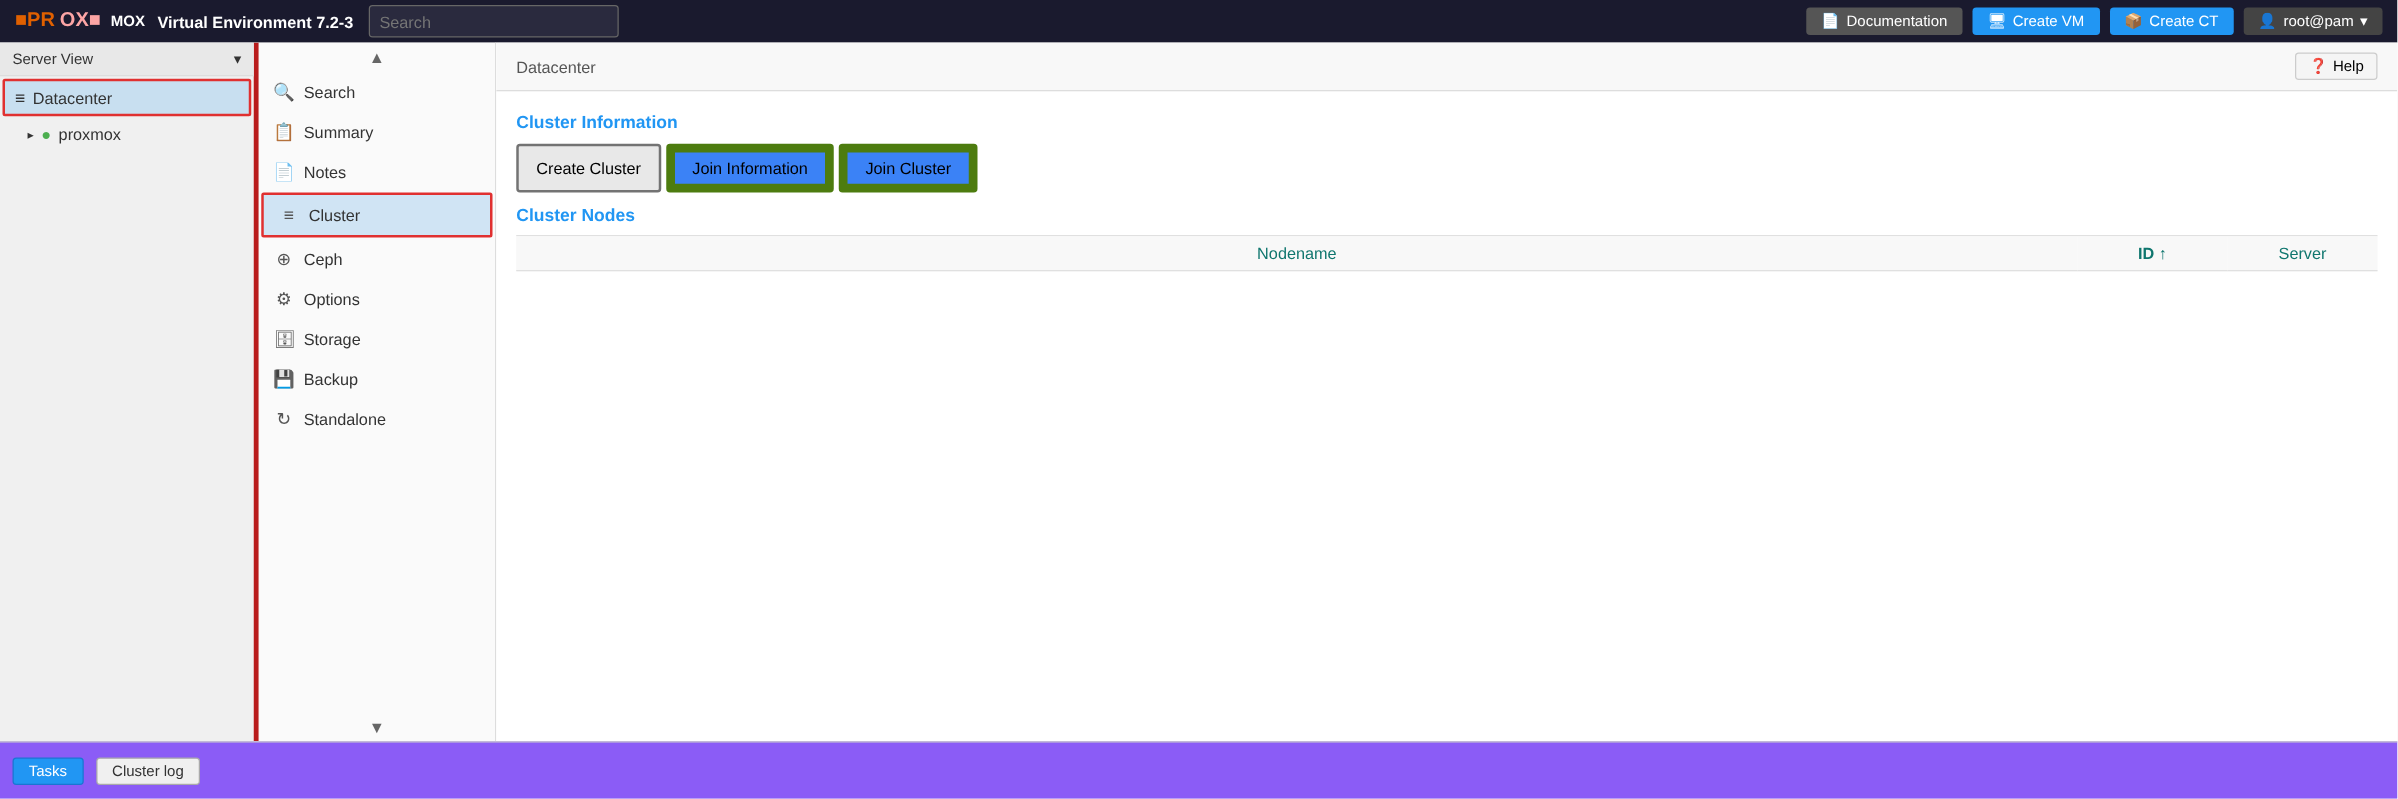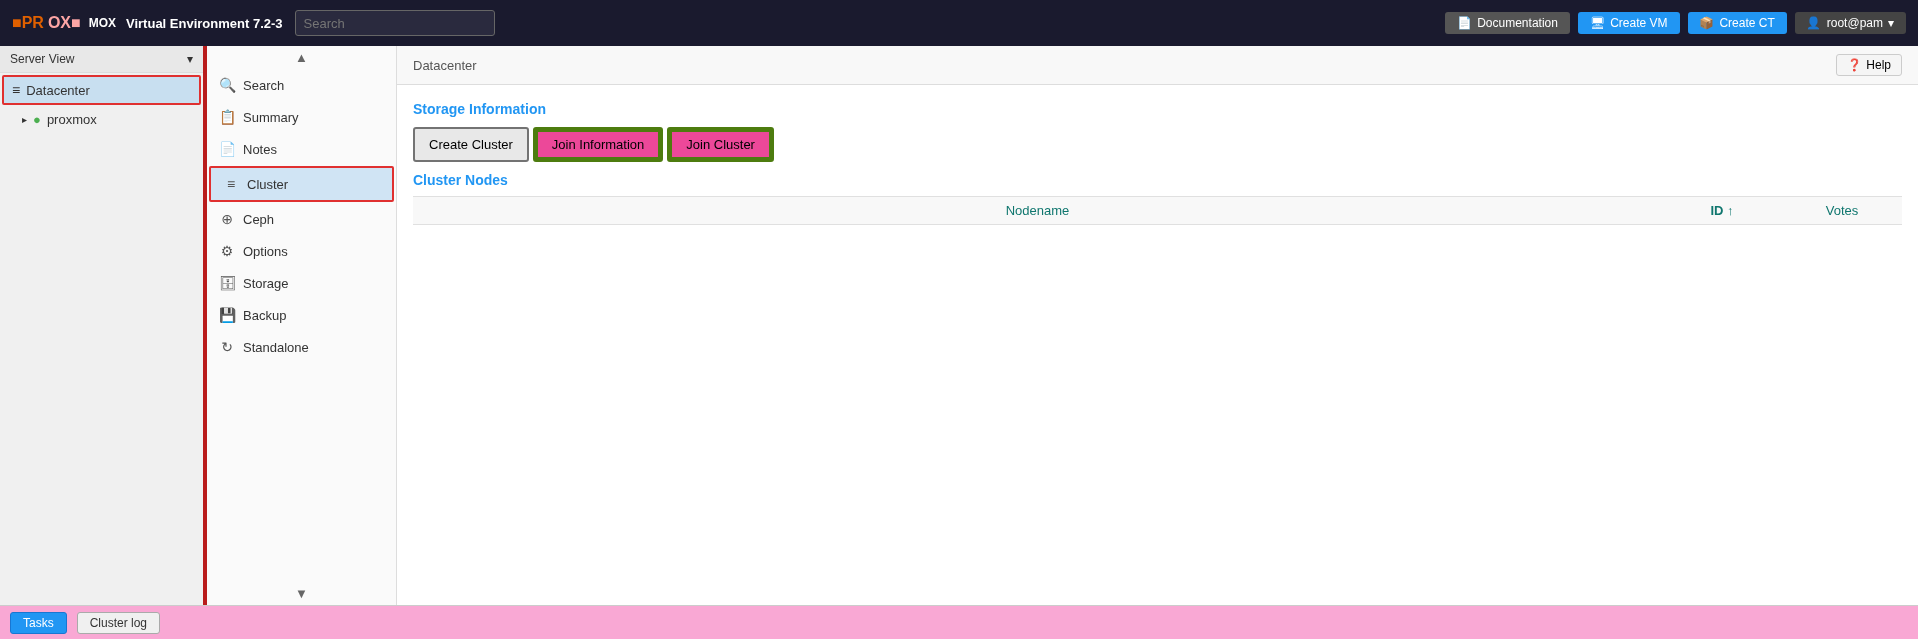--- a/index.html
+++ b/index.html
@@ -3,21 +3,21 @@
   <meta charset="utf-8">
   <style>
     * { box-sizing: border-box; margin: 0; padding: 0; }
     body { font-family: Arial, sans-serif; font-size: 13px; background: #f5f5f5; color: #333; height: 639px; overflow: hidden; display: flex; flex-direction: column; }
 
     
     .topbar {
       background: #1a1a2e;
       display: flex;
       align-items: center;
-      height: 46px;
+      height: 34px;
       padding: 0 12px;
       gap: 12px;
       flex-shrink: 0;
     }
     .logo-area {
       display: flex;
       align-items: center;
       gap: 4px;
       color: white;
       font-weight: bold;
@@ -219,22 +219,22 @@
       margin-bottom: 10px;
     }
 
     .cluster-buttons {
       display: flex;
       gap: 4px;
       margin-bottom: 10px;
     }
     .cluster-btn {
       padding: 5px 14px;
-      border: 5px solid #4d7c0f;
-      background: #ec4899;
+      border: 7px solid #4d7c0f;
+      background: #3b82f6;
       cursor: pointer;
       font-size: 13px;
       border-radius: 3px;
     }
     .cluster-btn.primary {
       background: #e8e8e8;
       border: 2px solid #737373;
     }
 
     .standalone-text {
@@ -266,22 +266,22 @@
       background: #f8f8f8;
       border-bottom: 1px solid #e0e0e0;
     }
     .nodes-table th.sortable {
       cursor: pointer;
     }
     .th-right { text-align: right; }
 
     
     .bottom-bar {
-      height: 34px;
-      background: #f9a8d4;
+      height: 46px;
+      background: #8b5cf6;
       border-top: 1px solid #ccc;
       display: flex;
       align-items: center;
       padding: 0 10px;
       gap: 10px;
       flex-shrink: 0;
     }
     .tab-btn {
       padding: 3px 12px;
       border: 1px solid #aaa;
@@ -398,21 +398,21 @@
     <div class="content-header">
       <span class="breadcrumb">Datacenter</span>
       <button class="help-btn">
         <span>❓</span>
         <span>Help</span>
       </button>
     </div>
 
     <div class="content-body">
 
-      <div class="section-title">Storage Information</div>
+      <div class="section-title">Cluster Information</div>
 
       <div class="cluster-buttons">
         <button class="cluster-btn primary">
           <span>Create Cluster</span>
         </button>
         <button class="cluster-btn">
           <span>Join Information</span>
         </button>
         <button class="cluster-btn">
           <span>Join Cluster</span>
@@ -425,21 +425,21 @@
       <table class="nodes-table">
         <thead>
           <tr>
             <th>
               <span>Nodename</span>
             </th>
             <th class="sortable th-right" style="width:120px;font-weight:bold;">
               <span>ID ↑</span>
             </th>
             <th class="th-right" style="width:120px;">
-              <span>Votes</span>
+              <span>Server</span>
             </th>
           </tr>
         </thead>
         <tbody>
           
         </tbody>
       </table>
     </div>
   </div>
 </div>

